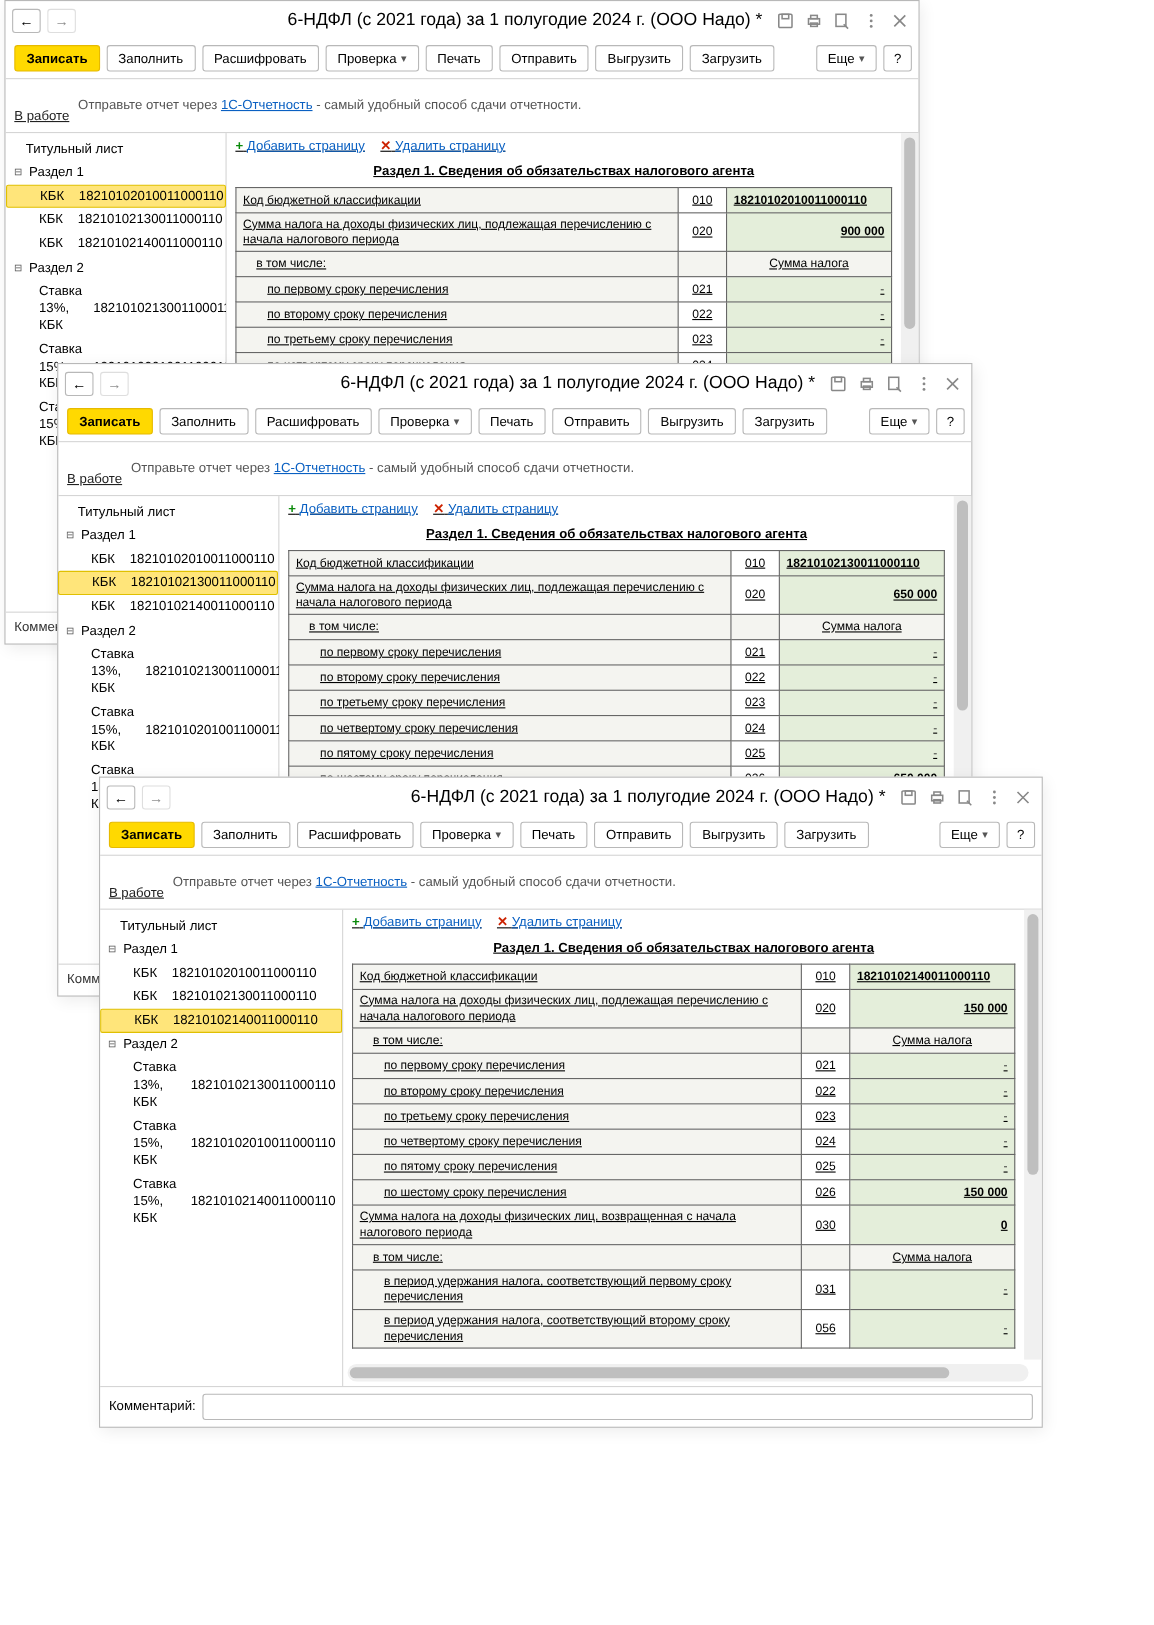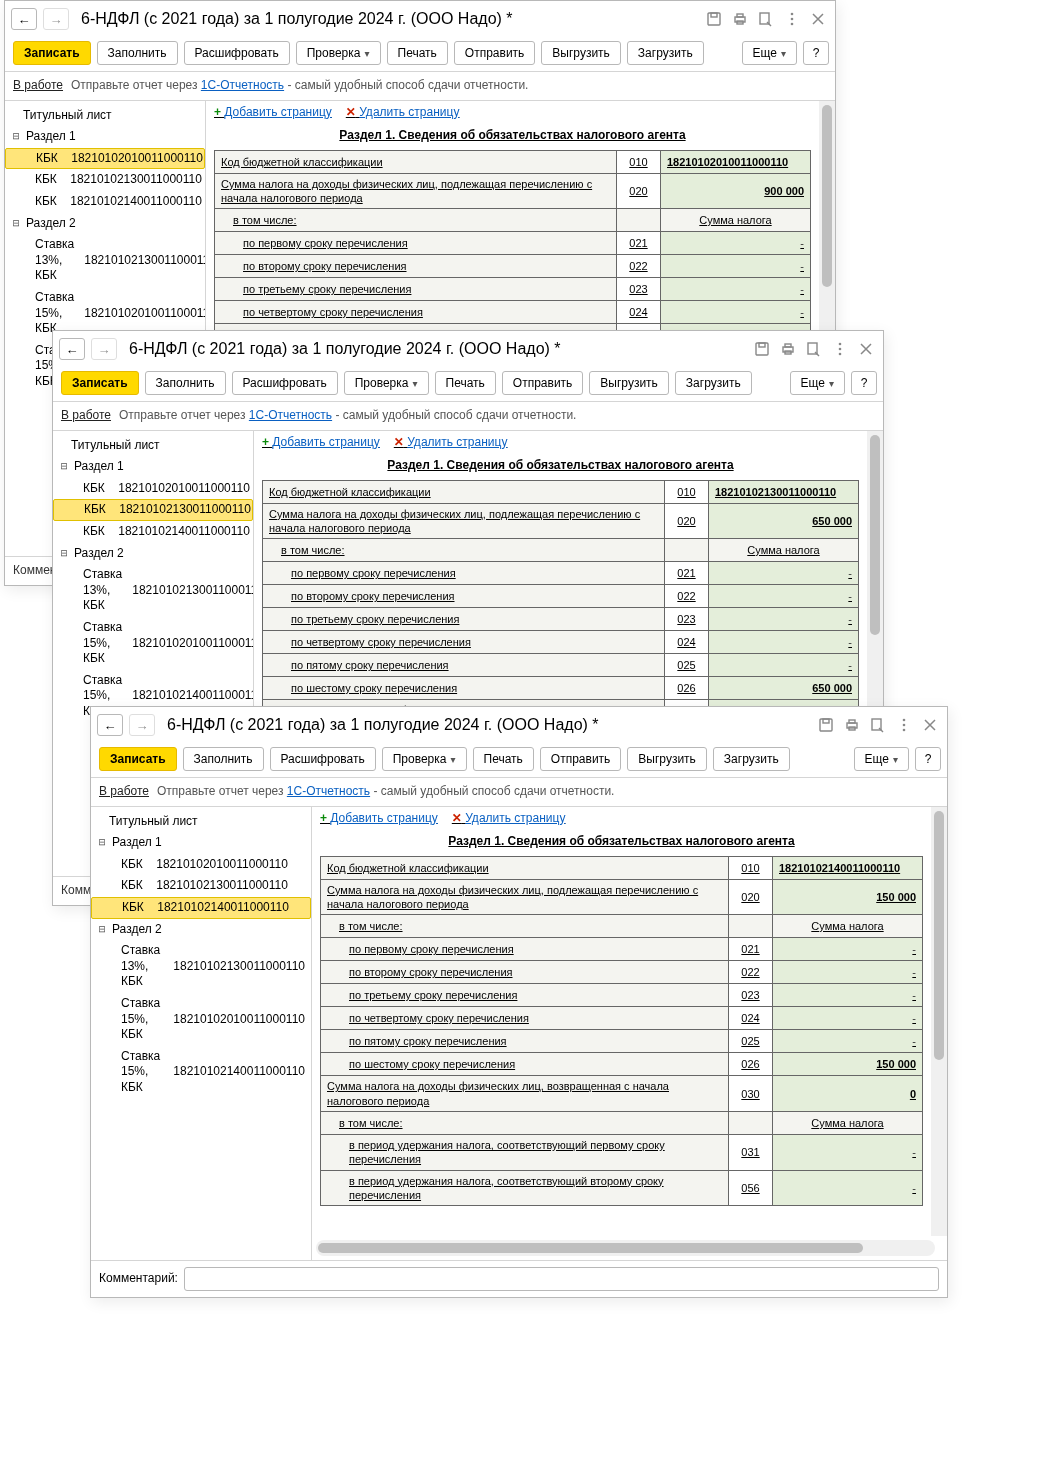--- a/index.html
+++ b/index.html
@@ -23,33 +23,33 @@
     --tbl-green:#e4eeda;
     --scroll-thumb:#bfbfbf;
     --scroll-track:#f0f0f0;
   }
   html,body{margin:0;padding:0;background:var(--body-bg);font:12px/1.3 Arial,Helvetica,sans-serif;color:var(--text);}
   .stage{position:relative;width:1049px;height:1477px;background:var(--body-bg);}
   .window{position:absolute;background:var(--panel-bg);border:1px solid var(--win-border);display:flex;flex-direction:column;box-shadow:2px 4px 14px rgba(0,0,0,0.08);}
   .titlebar{display:flex;align-items:center;gap:6px;padding:3px 6px;height:30px;}
   .nav-btn{width:26px;height:22px;border:1px solid var(--btn-border);border-radius:3px;background:var(--btn-bg);display:inline-flex;align-items:center;justify-content:center;cursor:pointer;font-size:13px;}
   .nav-btn.disabled{opacity:.45;cursor:default;}
-  .title{flex:1;text-align:left;font-size:16px;font-weight:400;padding:0 6px;white-space:nowrap;overflow:hidden;text-overflow:ellipsis;}
+  .title{flex:1;text-align:right;font-size:16px;font-weight:400;padding:0 6px;white-space:nowrap;overflow:hidden;text-overflow:ellipsis;}
   .title-icons{display:flex;align-items:center;gap:8px;padding-right:2px;}
   .title-icons .ico{width:18px;height:18px;display:inline-flex;align-items:center;justify-content:center;color:#888;cursor:pointer;}
   .ico svg{width:16px;height:16px;}
   .toolbar{display:flex;align-items:center;gap:6px;padding:4px 6px 6px 8px;border-bottom:1px solid var(--inner-border);}
   .toolbar .group{display:flex;gap:6px;}
   .btn{height:24px;padding:0 10px;border:1px solid var(--btn-border);border-radius:3px;background:var(--btn-bg);cursor:pointer;font-size:12px;display:inline-flex;align-items:center;gap:4px;white-space:nowrap;}
   .btn.primary{background:var(--rec-btn-bg);border-color:var(--rec-btn-border);font-weight:700;}
   .btn .caret{font-size:10px;color:#555;}
   .toolbar .spacer{flex:1;}
   .btn.help{width:26px;padding:0;justify-content:center;}
   .infobar{display:flex;align-items:center;gap:8px;padding:6px 8px;border-bottom:1px solid var(--inner-border);font-size:12px;}
-  .infobar .status{text-decoration:underline;color:#222;cursor:pointer;}
+  .infobar .status{text-decoration:underline;color:#222;cursor:pointer;margin-top:20px;}
   .infobar .msg{color:var(--muted);}
   .infobar a{color:var(--link);text-decoration:underline;cursor:pointer;}
   .main{flex:1;display:flex;min-height:0;}
   .sidebar{width:200px;border-right:1px solid var(--inner-border);overflow:auto;padding:4px 0;}
   .sb-item{display:flex;align-items:center;padding:3px 6px 3px 10px;font-size:12px;cursor:pointer;gap:5px;}
   .sb-item.lvl-title{font-weight:400;padding-left:18px;}
   .sb-item.lvl-section{padding-left:6px;}
   .sb-item.lvl-sub{padding-left:30px;}
   .sb-item .exp{width:10px;height:10px;display:inline-flex;align-items:center;justify-content:center;font-size:9px;color:#555;}
   .sb-item.sel{background:var(--sidebar-sel);border:1px solid #e0c000;border-radius:2px;padding-top:2px;padding-bottom:2px;}

